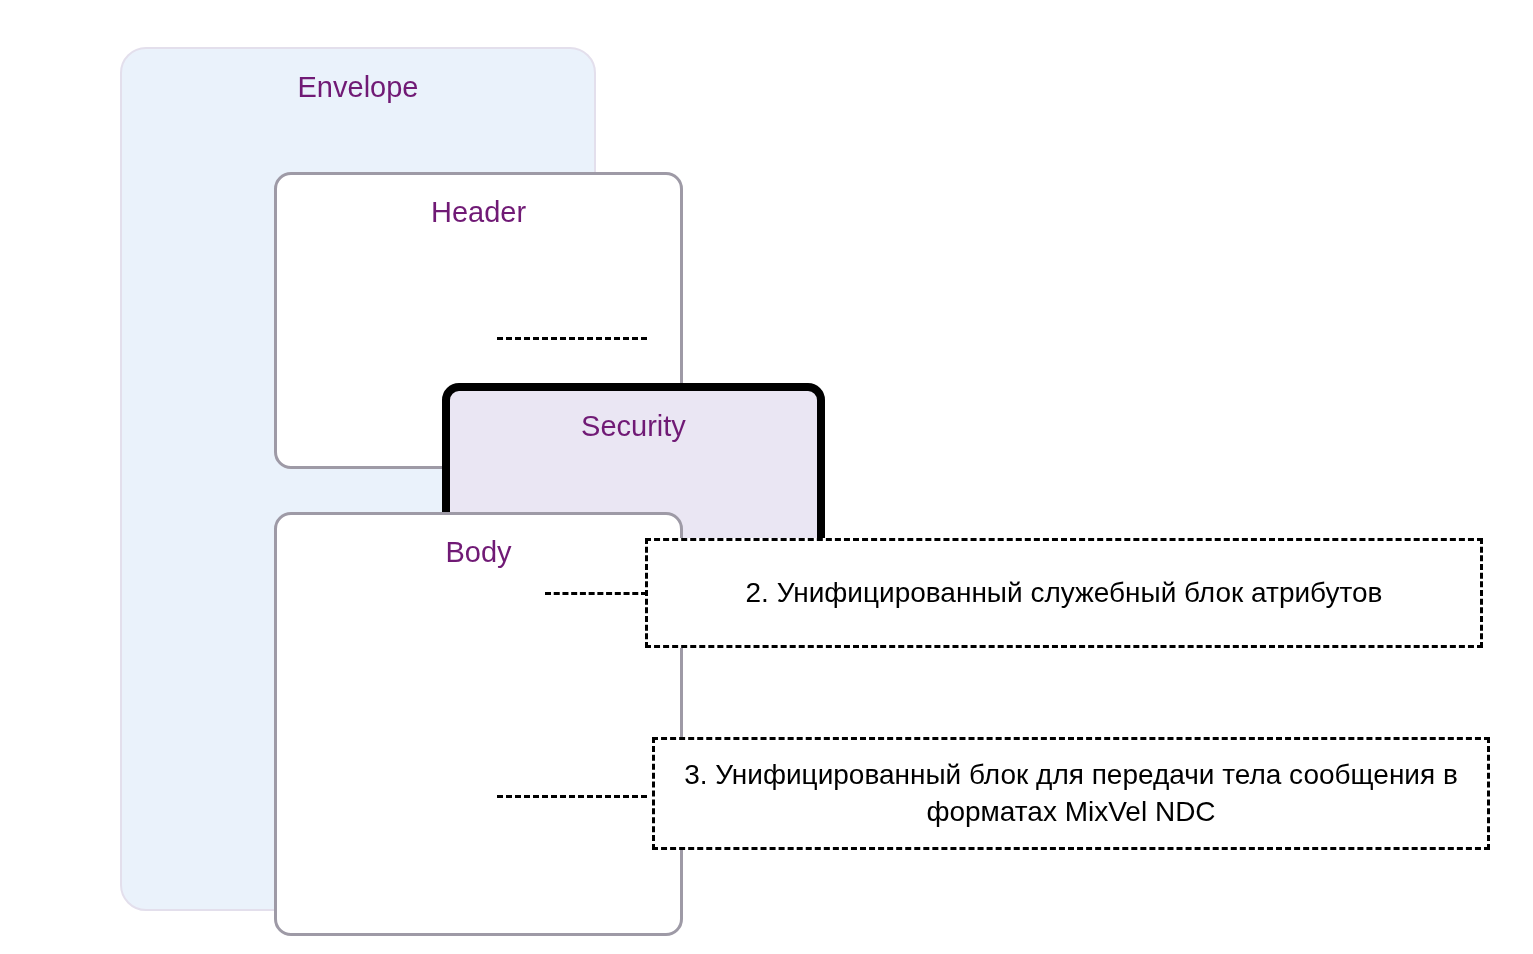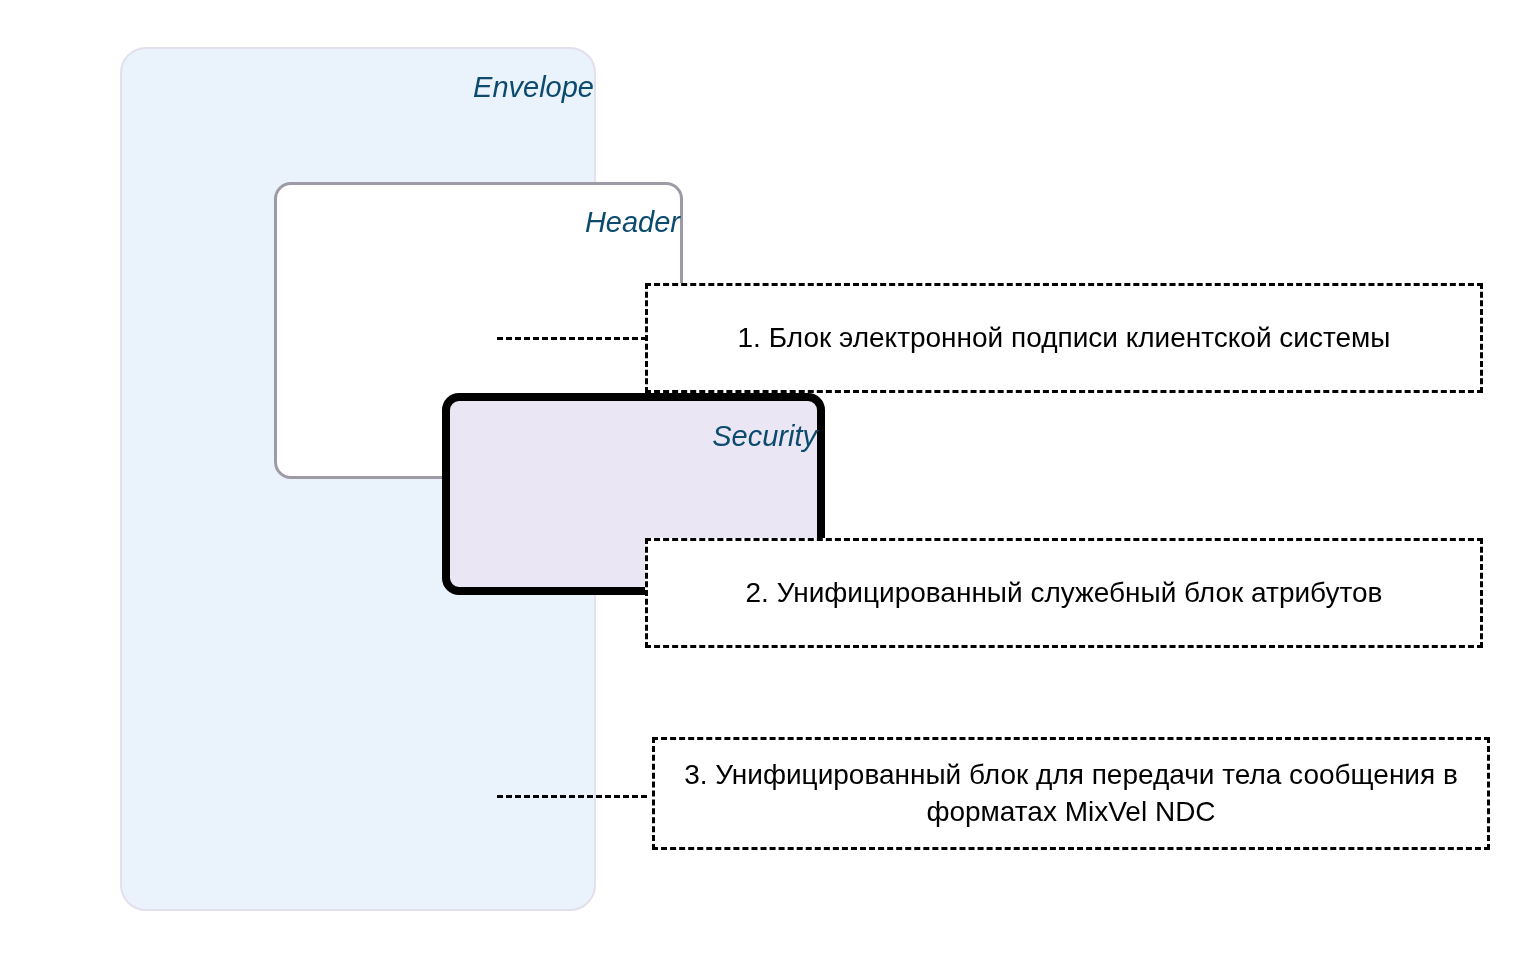--- a/index.html
+++ b/index.html
@@ -26,25 +26,24 @@
     position: absolute;
     box-sizing: border-box;
     display: flex;
     flex-direction: column;
     align-items: center;
     color: #000000;
   }
 
   .box > .box-label {
     width: 100%;
-    text-align: right;
-    color: #0c4a6e;
+    text-align: center;
+    color: #701a75;
     white-space: pre-line;
     line-height: 1.18;
-    font-style: italic;
   }
 
   
   .envelope {
     left: 120px;
     top: 47px;
     width: 476px;
     height: 864px;
     background: #eaf2fb;
     border: 2px solid #e3dfec;
@@ -72,21 +71,21 @@
   
   .leaf-box {
     background: #fbfbfc;
     border: 3px solid #9e9aa6;
     border-radius: 17px;
     justify-content: center;
   }
 
   #header-box {
     left: 152px;
-    top: 133px;
+    top: 123px;
     width: 409px;
     height: 297px;
   }
   #header-box > .box-label {
     font-size: 29px;
     margin-top: 20px;
   }
 
   #security-box {
     left: 165px;
@@ -175,25 +174,28 @@
 
     <div class="box white-box" id="header-box">
       <div class="box-label">Header</div>
 
       <div class="box lav-box" id="security-box">
         <div class="box-label">Security</div>
 
       </div>
     </div>
 
+    <div class="box white-box" id="body-box">
+      <div class="box-label">Body</div>
+
+    </div>
   </div>
 
   <div class="connector" id="connector-1"></div>
   <div class="connector" id="connector-2"></div>
   <div class="connector" id="connector-3"></div>
 
-  <div class="annotation" id="annotation-1">1. Блок электронной подписи клиентской системы</div>
 
   <div class="annotation" id="annotation-2">2. Унифицированный служебный блок атрибутов</div>
 
   <div class="annotation" id="annotation-3">3. Унифицированный блок для передачи тела сообщения в форматах MixVel NDC</div>
 
 </div>
 
 </body></html>

